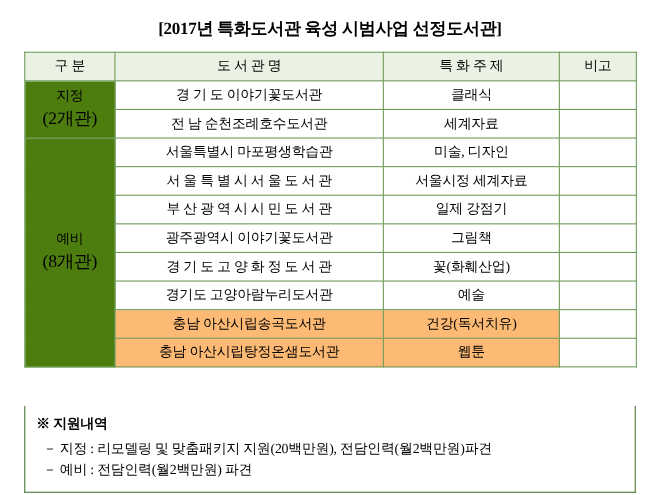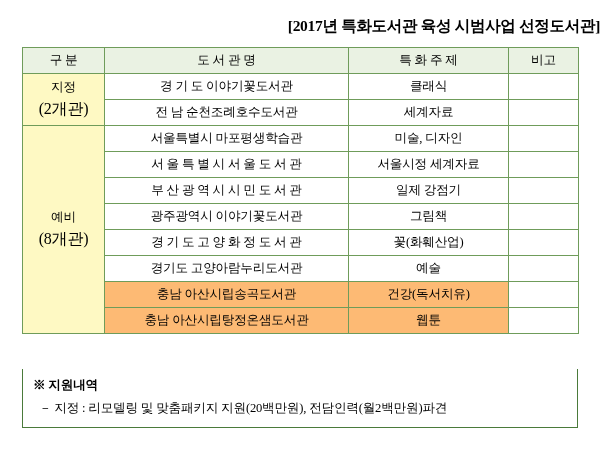--- a/index.html
+++ b/index.html
@@ -15,21 +15,21 @@
     overflow: hidden;
   }
   .page {
     position: relative;
     width: 600px;
     height: 450px;
     box-sizing: border-box;
     padding: 0;
   }
   .doc-title {
-    text-align: right;
+    text-align: center;
     font-size: 15.5px;
     font-weight: bold;
     letter-spacing: -0.3px;
     margin: 16px 0 10px 0;
     white-space: nowrap;
   }
   .table-wrap {
     margin: 0 auto;
     width: 556px;
   }
@@ -55,21 +55,21 @@
     letter-spacing: 2px;
     height: 26px;
     border-bottom: 1.4px solid #4a7a3a;
   }
   .col-div { width: 82px; }
   .col-lib { width: 244px; }
   .col-topic { width: 160px; }
   .col-note { width: 70px; }
 
   .grp {
-    background: #fef9c3;
+    background: #4d7c0f;
     font-weight: bold;
     line-height: 1.5;
     border-right: 1.4px solid #4a7a3a;
   }
   .grp .g-count {
     font-weight: normal;
     font-size: 16px;
   }
   .grp-sep td { border-top: 1.4px solid #4a7a3a; }
 
@@ -178,16 +178,17 @@
           <td class="libname hl">충남  아산시립탕정온샘도서관</td>
           <td class="hl">웹툰</td>
           <td></td>
         </tr>
       </tbody>
     </table>
 
     <div class="notes">
       <div class="nh">※ 지원내역</div>
       <div class="nl">－ 지정 : 리모델링 및 맞춤패키지 지원(20백만원), 전담인력(월2백만원)파견</div>
+      <div class="nl">－ 예비 : 전담인력(월2백만원) 파견</div>
     </div>
   </div>
 
 </div>
 
 </body></html>

